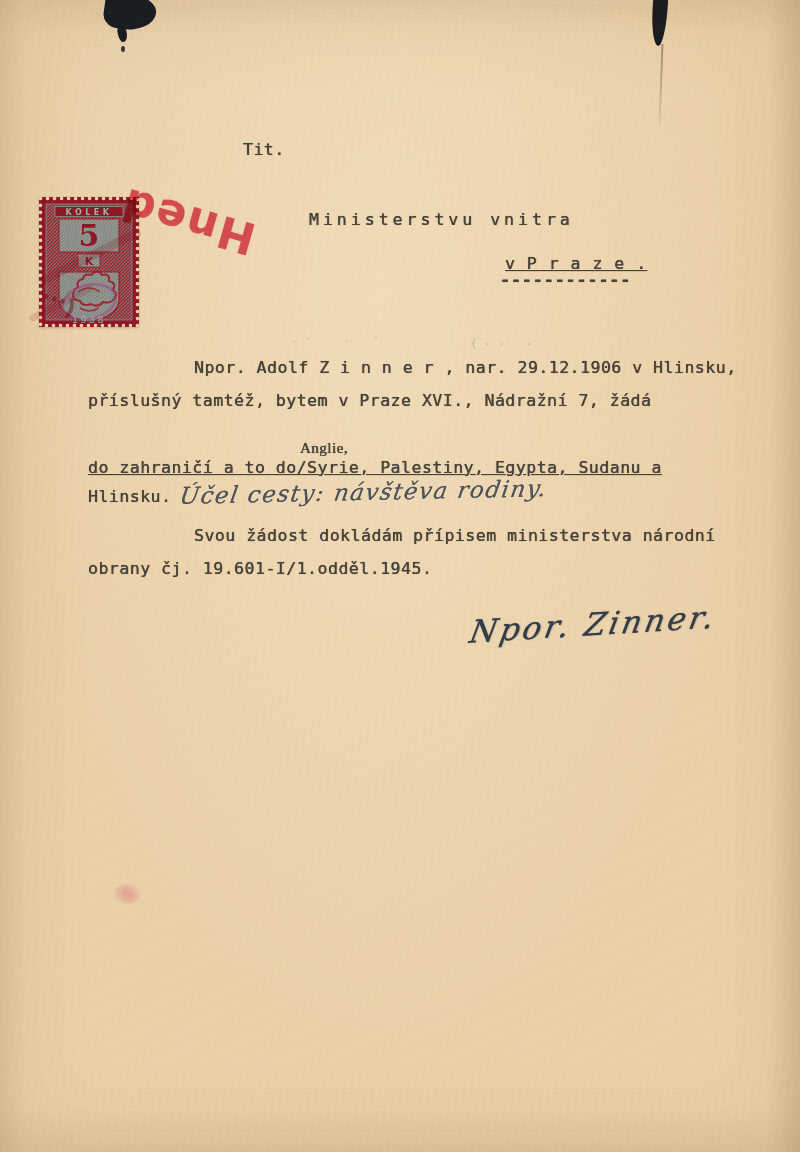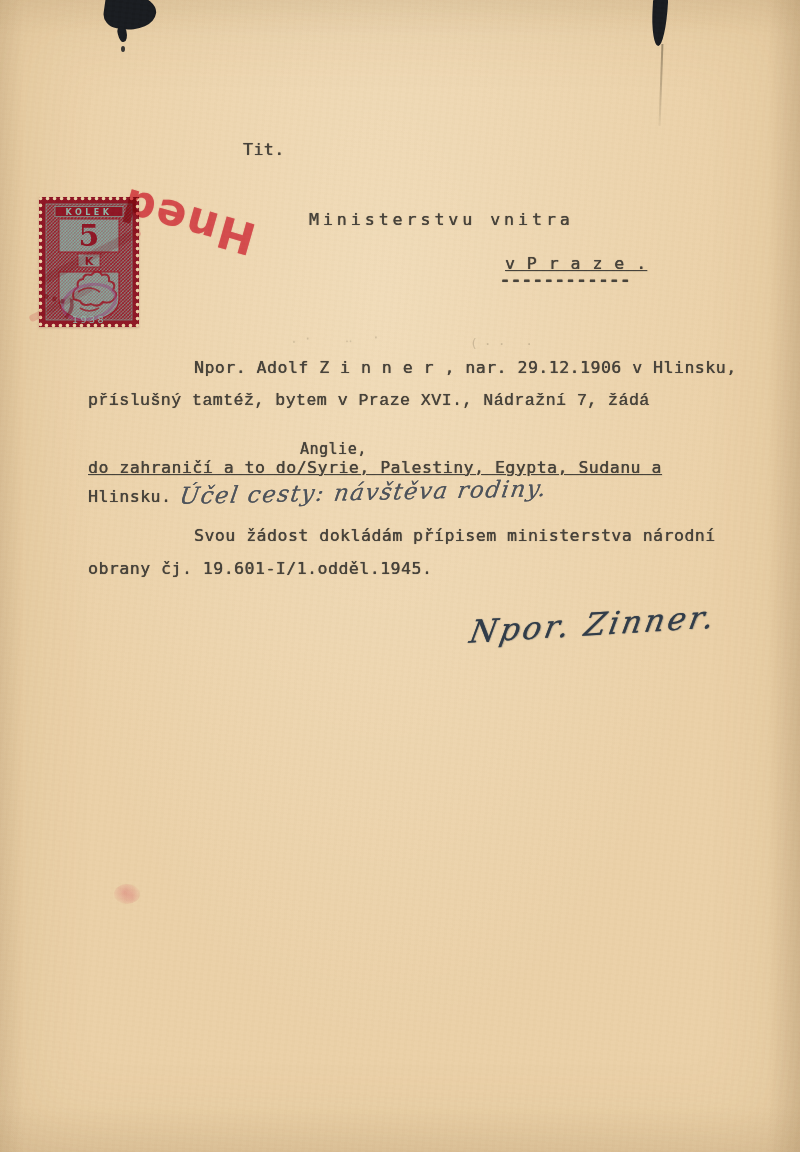--- a/index.html
+++ b/index.html
@@ -21,23 +21,23 @@
       repeating-linear-gradient(7deg, rgba(120,90,50,0.025) 0 2px, rgba(255,255,255,0.02) 2px 5px),
       repeating-linear-gradient(96deg, rgba(120,90,50,0.02) 0 3px, rgba(255,250,235,0.02) 3px 7px);
   }
   .typed{position:absolute;white-space:pre;font-size:16.5px;letter-spacing:.5px;
     color:#45413a;text-shadow:0 0 .7px rgba(60,54,44,.95), .4px .4px .5px rgba(60,54,44,.35);}
   .salutation{left:243px;top:140px;}
   .addressee{left:295px;top:210px;letter-spacing:4px;margin-left:14px;}
   .place{left:505px;top:254px;letter-spacing:1px;text-decoration:underline;}
   .place-underline{left:500px;top:270px;font-weight:bold;letter-spacing:1px;}
   .l1{left:194px;top:358px;}
-  .l2{left:88px;top:391px;font-family:Liberation Mono, monospace;}
+  .l2{left:88px;top:391px;}
   .l3{left:88px;top:424px;}
-  .insert{left:300px;top:440px;font-size:15px;}
+  .insert{left:300px;top:440px;font-size:15px;font-family:Liberation Serif, serif;}
   .l4{left:88px;top:458px;text-decoration:underline;}
   .l5{left:88px;top:487px;}
   .l6{left:194px;top:526px;text-align:right;}
   .l7{left:88px;top:559px;}
   .handwrit{
     position:absolute;font-family:"DejaVu Serif","Liberation Serif",serif;
     font-style:italic;white-space:pre;
   }
   .purpose{
     left:180px;top:479px;font-size:23px;color:#4c525a;

